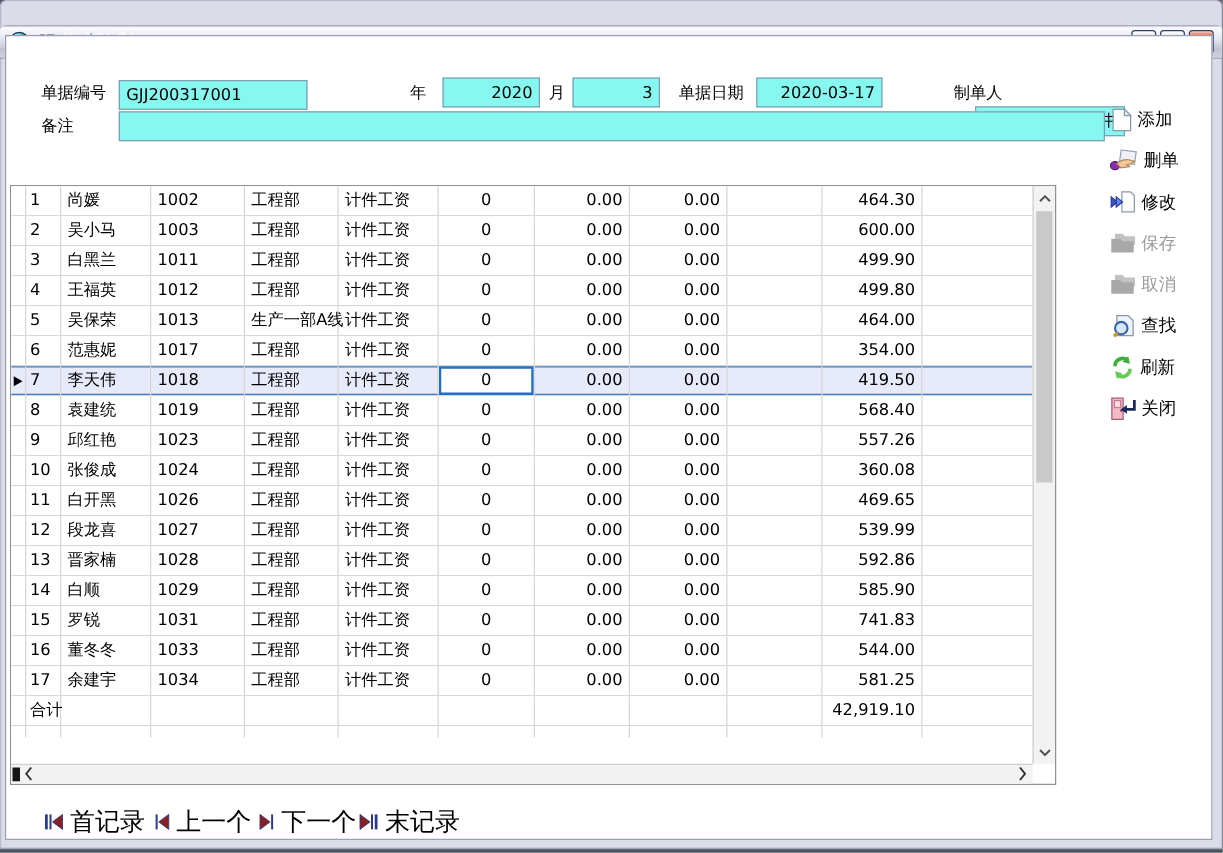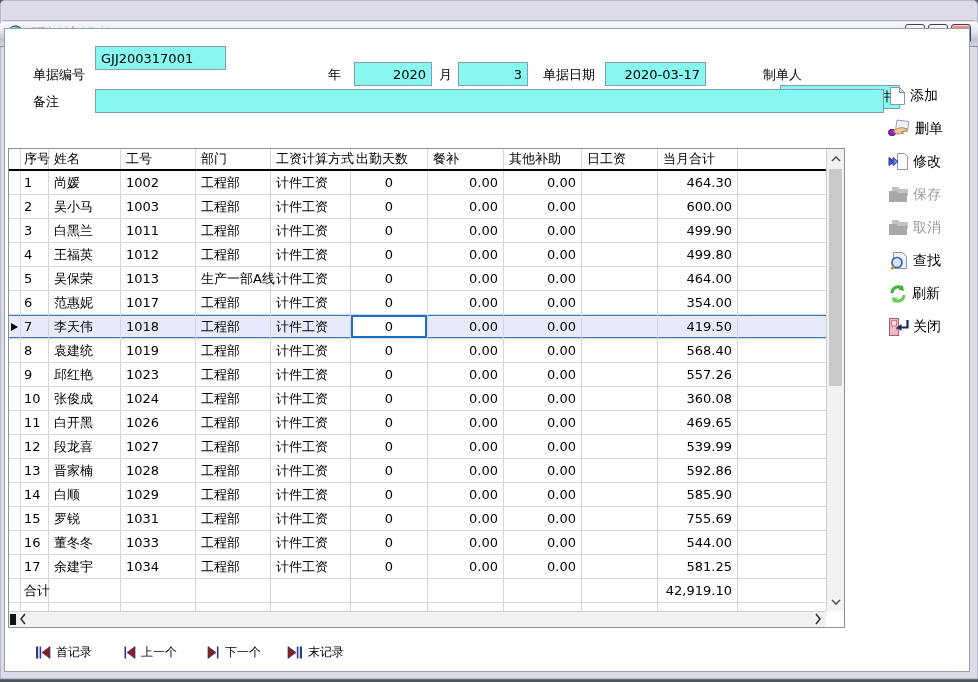--- a/index.html
+++ b/index.html
@@ -62,21 +62,21 @@
   .vs-up { position:absolute; top:0; left:0; right:0; height:20px; display:flex; align-items:center; justify-content:center; }
   .vs-down { position:absolute; bottom:0; left:0; right:0; height:18px; display:flex; align-items:center; justify-content:center; }
   .vs-thumb { position:absolute; left:2px; right:2px; top:20px; height:217px; background:#c9c9c9; }
   .hscroll { position:absolute; left:0; right:18px; bottom:0; height:16px; background:#f2f2f2; border-top:1px solid #d0d0d0; }
   .hs-thumb { position:absolute; left:1px; top:2px; width:6px; height:11px; background:#141414; }
   .hs-left { position:absolute; left:11px; top:1px; }
   .hs-right { position:absolute; right:5px; top:1px; }
   
   .recnav { position:absolute; top:644px; left:0; width:978px; height:20px; }
   .navbtn { position:absolute; display:flex; align-items:center; gap:5px; cursor:pointer; }
-  .navbtn span { font-size:12px; color:#000; }
+  .navbtn span { font-size:20px; color:#000; }
 </style>
 </head>
 <body>
 
 <div class="window">
 
   <div class="titlebar">
     <svg class="app-icon" viewBox="0 0 17 17">
       <defs>
           <radialGradient id="gg" cx="35%" cy="28%" r="80%">
@@ -100,21 +100,21 @@
         <svg width="11" height="11" viewBox="0 0 11 11">
           <path d="M1.5 1.5 L9.5 9.5 M9.5 1.5 L1.5 9.5" stroke="#ffffff" stroke-width="2.4" stroke-linecap="round"></path>
         </svg>
       </div>
     </div>
   </div>
 
   <div class="content-bg"></div>
 
   <div class="flabel" style="left:33px;top:63px">单据编号</div>
-  <input class="finput" style="left: 95px; top: 46px; width: 131px;" value="GJJ200317001">
+  <input class="finput" style="left: 95px; top: 64px; width: 151px;" value="GJJ200317001">
   <div class="flabel" style="left:328px;top:63px">年</div>
   <input class="finput right" style="left: 354px; top: 62px; width: 78px;" value="2020">
   <div class="flabel" style="left:439px;top:63px">月</div>
   <input class="finput right" style="left: 458px; top: 62px; width: 70px;" value="3">
   <div class="flabel" style="left:543px;top:63px">单据日期</div>
   <input class="finput right" style="left: 605px; top: 62px; width: 101px;" value="2020-03-17">
   <div class="flabel" style="left:763px;top:63px">制单人</div>
   <input class="finput right" style="left: 780px; top: 60px; width: 120px; margin-top: 25px;" value="肖令中">
   <div class="flabel" style="left:33px;top:90px">备注</div>
   <input class="finput" style="left: 95px; top: 89px; width: 789px;" value="">
@@ -181,34 +181,20 @@
         <circle cx="9" cy="11.5" r="0.9" fill="#7a3048"></circle>
         <path d="M19.5 3v7.5h-7" fill="none" stroke="#1a2a5a" stroke-width="2.2"></path>
         <path d="M13.5 7l-5 3.5 5 3.5z" fill="#1a2a5a"></path>
       </svg>
         <span>关闭</span>
     </div>
   </div>
 
   <div class="grid">
     <div class="gmain">
-      <div class="ghead">
-        <div class="cell c-ind"></div>
-        <div class="cell c0">序号</div>
-        <div class="cell c1">姓名</div>
-        <div class="cell c2">工号</div>
-        <div class="cell c3">部门</div>
-        <div class="cell c4">工资计算方式</div>
-        <div class="cell c5" style="text-align:left;padding-left:5px">出勤天数</div>
-        <div class="cell c6">餐补</div>
-        <div class="cell c7">其他补助</div>
-        <div class="cell c8">日工资</div>
-        <div class="cell c9">当月合计</div>
-        <div class="cell c10"></div>
-      </div>
 
       <div id="grid-body">
           <div class="grow">
           <div class="cell c-ind"></div>
           <div class="cell c0">1</div>
           <div class="cell c1">尚媛</div>
           <div class="cell c2">1002</div>
           <div class="cell c3">工程部</div>
           <div class="cell c4">计件工资</div>
           <div class="cell c5">0</div>
@@ -406,21 +392,21 @@
           <div class="cell c-ind"></div>
           <div class="cell c0">15</div>
           <div class="cell c1">罗锐</div>
           <div class="cell c2">1031</div>
           <div class="cell c3">工程部</div>
           <div class="cell c4">计件工资</div>
           <div class="cell c5">0</div>
           <div class="cell c6">0.00</div>
           <div class="cell c7">0.00</div>
           <div class="cell c8"></div>
-          <div class="cell c9">755.69</div>
+          <div class="cell c9">741.83</div>
           <div class="cell c10"></div>
         </div>
           <div class="grow">
           <div class="cell c-ind"></div>
           <div class="cell c0">16</div>
           <div class="cell c1">董冬冬</div>
           <div class="cell c2">1033</div>
           <div class="cell c3">工程部</div>
           <div class="cell c4">计件工资</div>
           <div class="cell c5">0</div>

